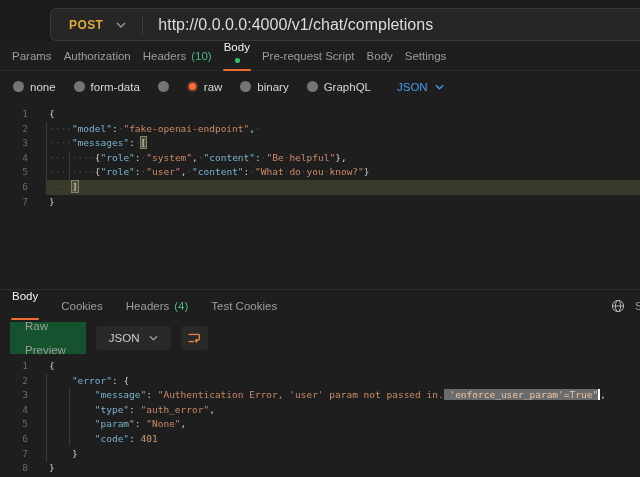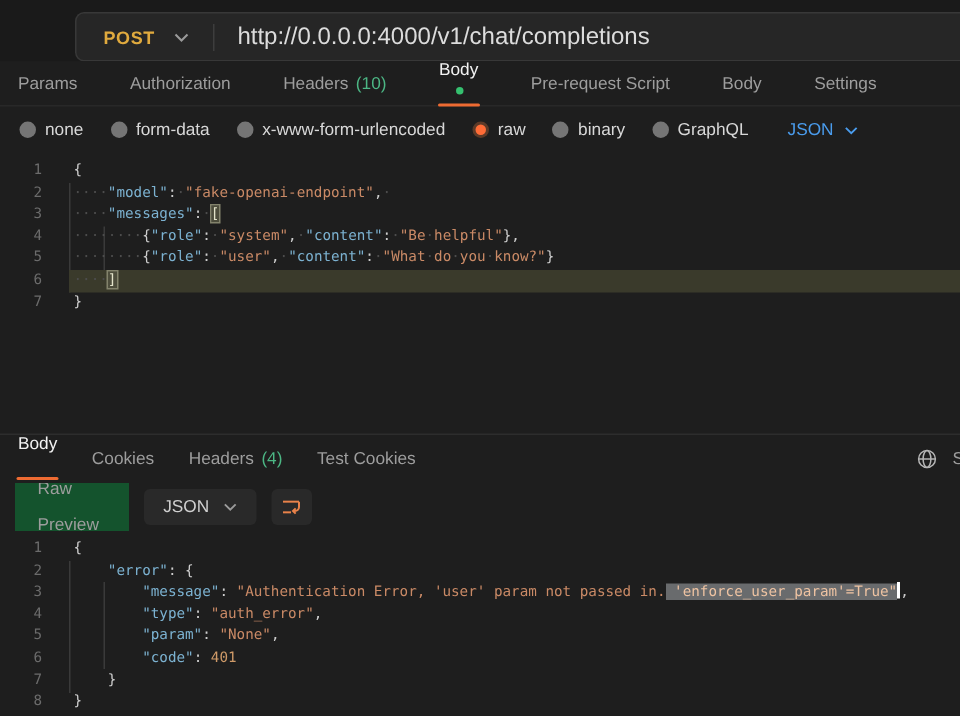--- a/index.html
+++ b/index.html
@@ -19,21 +19,21 @@
     border-radius:6px 0 0 6px; width:calc(100% - 0px);margin-left:40px;
   }
   .method { color:#e0aa3e; font-weight:bold; font-size:12px; letter-spacing:.4px; padding:0 13px 0 18px; }
   .chev { display:inline-flex; align-items:center; }
   .chev svg { display:block; }
   .method-chev { margin-right:16px; }
   .url-divider { width:1px; height:18px; background:#3d3d3d; flex:none; }
   .url-text { margin-left:15px; color:#dcdcdc; font-size:16px; white-space:nowrap; }
   
   .req-tabs {
-    display:flex; align-items:center; height:30px; padding-left:12px; gap:35px;
+    display:flex; align-items:center; height:30px; padding-left:12px; gap:12px;
     border-bottom:1px solid #282828; color:#9d9d9d; flex:none; background:#1e1e1e;
   }
   .tab { position:relative; display:flex; align-items:center; gap:5px; height:100%; cursor:default; white-space:nowrap; }
   .tab.active { color:#f2f2f2;flex-direction:column; }
   .tab .count { color:#4cb684; }
   .tab .dot { width:5px; height:5px; border-radius:50%; background:#35c06f; margin-left:2px; }
   .tab .underline { position:absolute; left:-1px; right:-1px; bottom:-1px; height:2px; background:#ee6b32; border-radius:1px; }
   
   .body-type-row { display:flex; align-items:center; height:31px; padding-left:13px; gap:18px; color:#d8d8d8; flex:none; }
   .radio-opt { display:flex; align-items:center; gap:6px; }
@@ -127,21 +127,20 @@
       <span class="radio-opt">
         <span class="radio"></span>
         <span>none</span>
       </span>
       <span class="radio-opt">
         <span class="radio"></span>
         <span>form-data</span>
       </span>
       <span class="radio-opt">
         <span class="radio"></span>
-        <span>x-www-form-urlencoded</span>
       </span>
       <span class="radio-opt">
         <span class="radio sel"></span>
         <span>raw</span>
       </span>
       <span class="radio-opt">
         <span class="radio"></span>
         <span>binary</span>
       </span>
       <span class="radio-opt">

